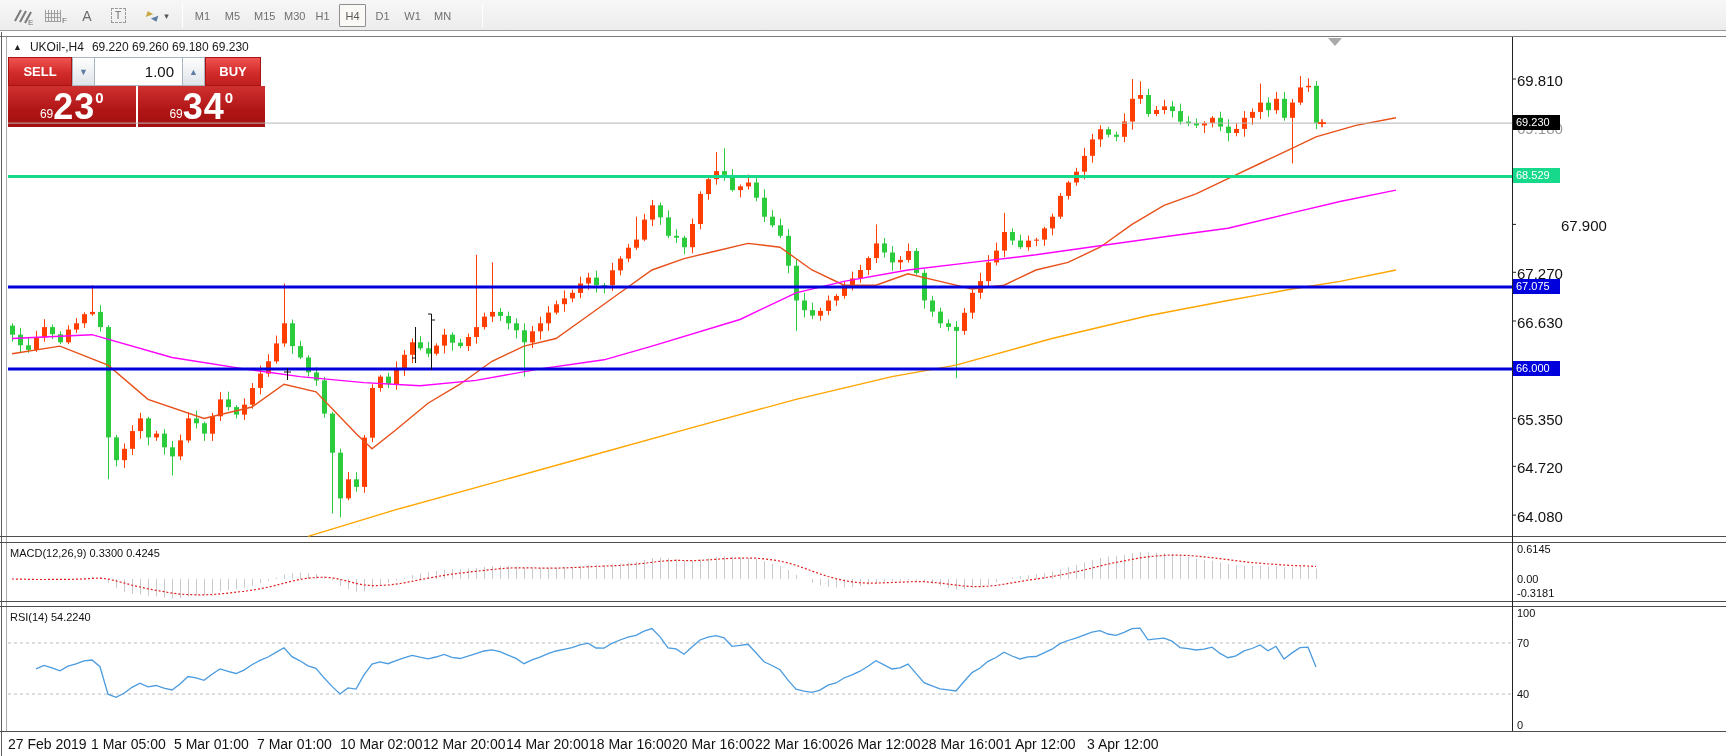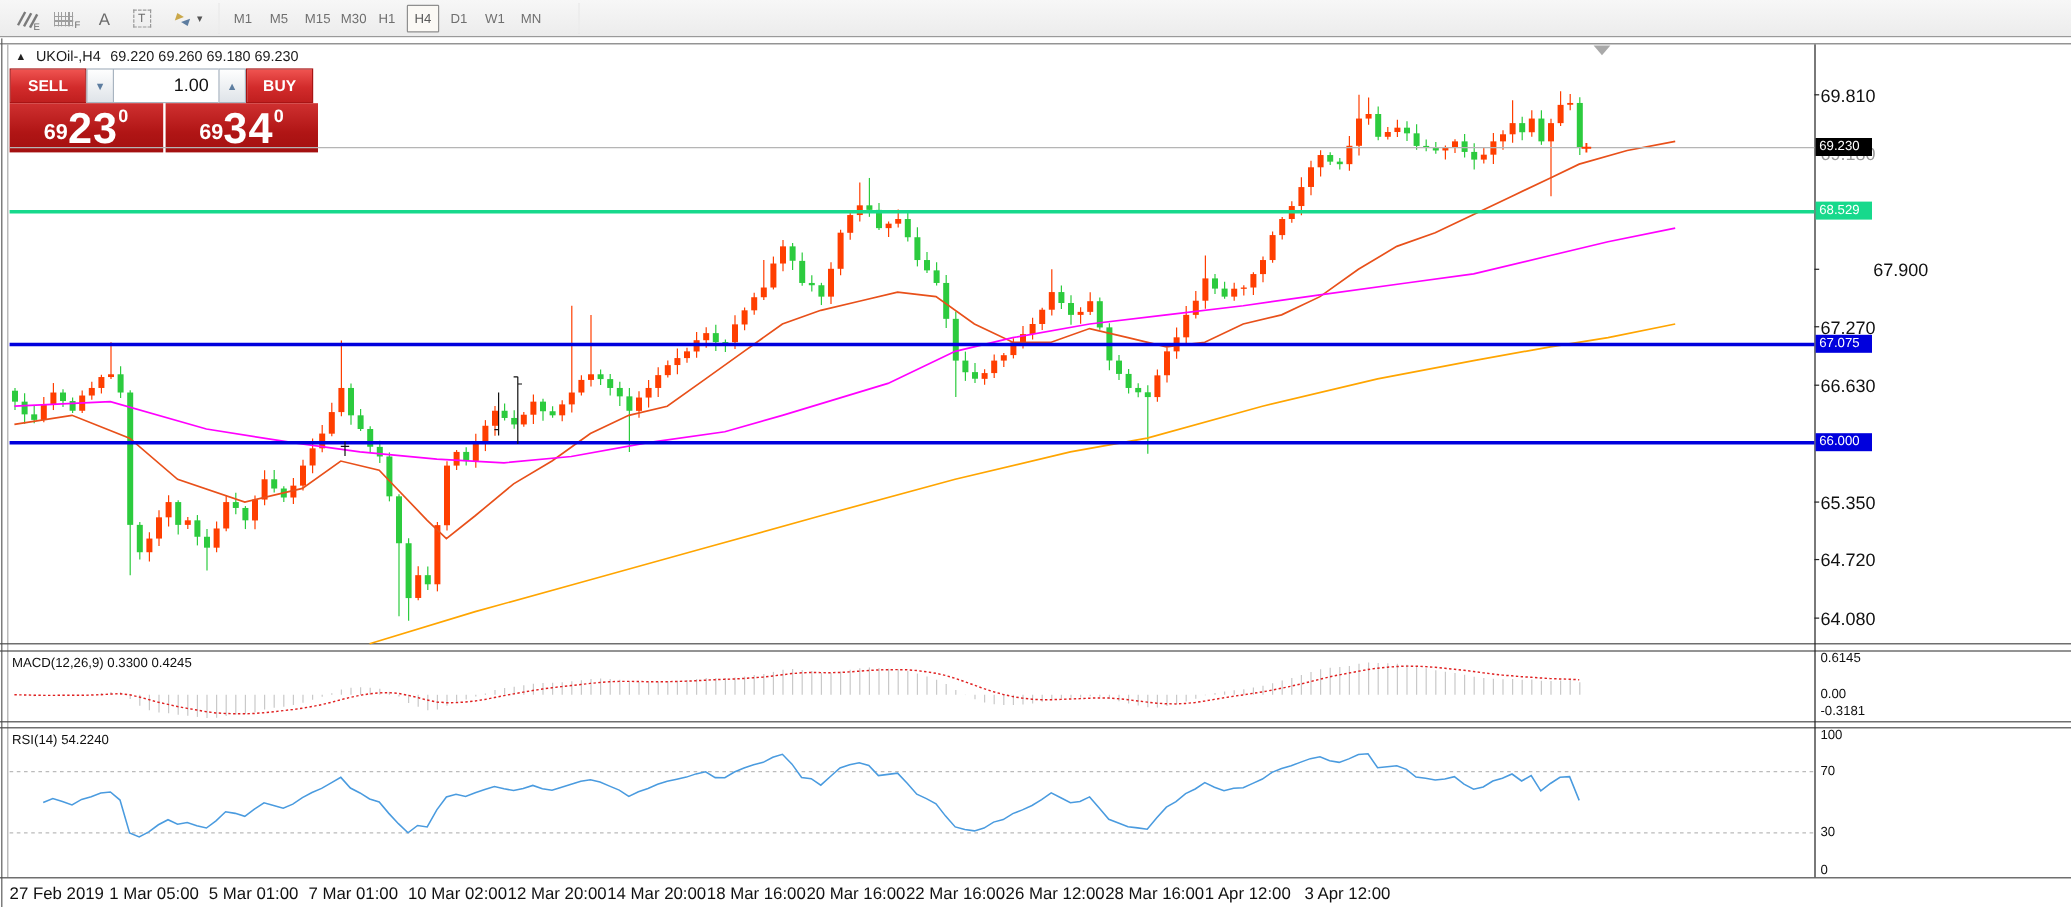--- a/index.html
+++ b/index.html
@@ -46,21 +46,21 @@
   .spin-btn { width:23px; background:linear-gradient(180deg,#fefefe,#dfe4e9);
     border:1px solid #a8b4c0; display:flex; align-items:center; justify-content:center;
     color:#5d7da0; font-size:9px; cursor:pointer; }
   #vol-input { width:87px; border:1px solid #a8b4c0; border-left:none; border-right:none;
     font-size:15px; color:#111; text-align:right; padding-right:8px; outline:none;
     font-family:"Liberation Sans",sans-serif; }
   #tp-row2 { position:relative; height:41px; margin-top:0; display:flex; gap:2px; }
   .big-price { flex:1; color:#fff; cursor:pointer; position:relative;
     background:linear-gradient(180deg,#cf3030 0%,#b01515 60%,#a31010 100%);
     display:flex; align-items:flex-end; justify-content:center; padding-bottom:2px; }
-  .bp-small { font-size:18px; font-weight:bold; margin-bottom:4px; }
+  .bp-small { font-size:12px; font-weight:normal; margin-bottom:4px; }
   .bp-big { font-size:36px; font-weight:bold; line-height:36px; letter-spacing:1px; }
   .bp-sup { font-size:15px; font-weight:bold; align-self:flex-start; margin-top:3px; }
 
   
   .axlabel { position:absolute; left:1517px; font-size:15px; color:#111; white-space:nowrap; }
   .axbox { position:absolute; left:1513px; height:15px; font-size:11px; color:#fff;
     padding:1px 3px 0 3px; white-space:nowrap; min-width:47px; }
   .subaxlabel { position:absolute; left:1517px; font-size:11px; color:#111; white-space:nowrap; }
   .timelabel { position:absolute; top:736px; font-size:14px; color:#111; white-space:nowrap; }
   .panel-label { position:absolute; left:10px; font-size:11px; color:#111; }
@@ -702,21 +702,21 @@
       <div class="axlabel" style="top: 508.053px;">64.080</div>
       <div class="axbox" style="top: 115.138px; background: rgb(0, 0, 0);">69.230</div>
       <div class="axbox" style="top: 168.484px; background: rgb(23, 217, 140);">68.529</div>
       <div class="axbox" style="top: 279.133px; background: rgb(0, 0, 221);">67.075</div>
       <div class="axbox" style="top: 360.941px; background: rgb(0, 0, 221);">66.000</div>
       <div class="subaxlabel" style="top: 543px;">0.6145</div>
       <div class="subaxlabel" style="top: 573px;">0.00</div>
       <div class="subaxlabel" style="top: 587px;">-0.3181</div>
       <div class="subaxlabel" style="top: 607px;">100</div>
       <div class="subaxlabel" style="top: 637px;">70</div>
-      <div class="subaxlabel" style="top: 688px;">30</div>
+      <div class="subaxlabel" style="top: 688px;">40</div>
       <div class="subaxlabel" style="top: 719px;">0</div>
       <div class="timelabel" style="left: 8px;">27 Feb 2019</div>
       <div class="timelabel" style="left: 91px;">1 Mar 05:00</div>
       <div class="timelabel" style="left: 174px;">5 Mar 01:00</div>
       <div class="timelabel" style="left: 257px;">7 Mar 01:00</div>
       <div class="timelabel" style="left: 340px;">10 Mar 02:00</div>
       <div class="timelabel" style="left: 423px;">12 Mar 20:00</div>
       <div class="timelabel" style="left: 506px;">14 Mar 20:00</div>
       <div class="timelabel" style="left: 589px;">18 Mar 16:00</div>
       <div class="timelabel" style="left: 672px;">20 Mar 16:00</div>

